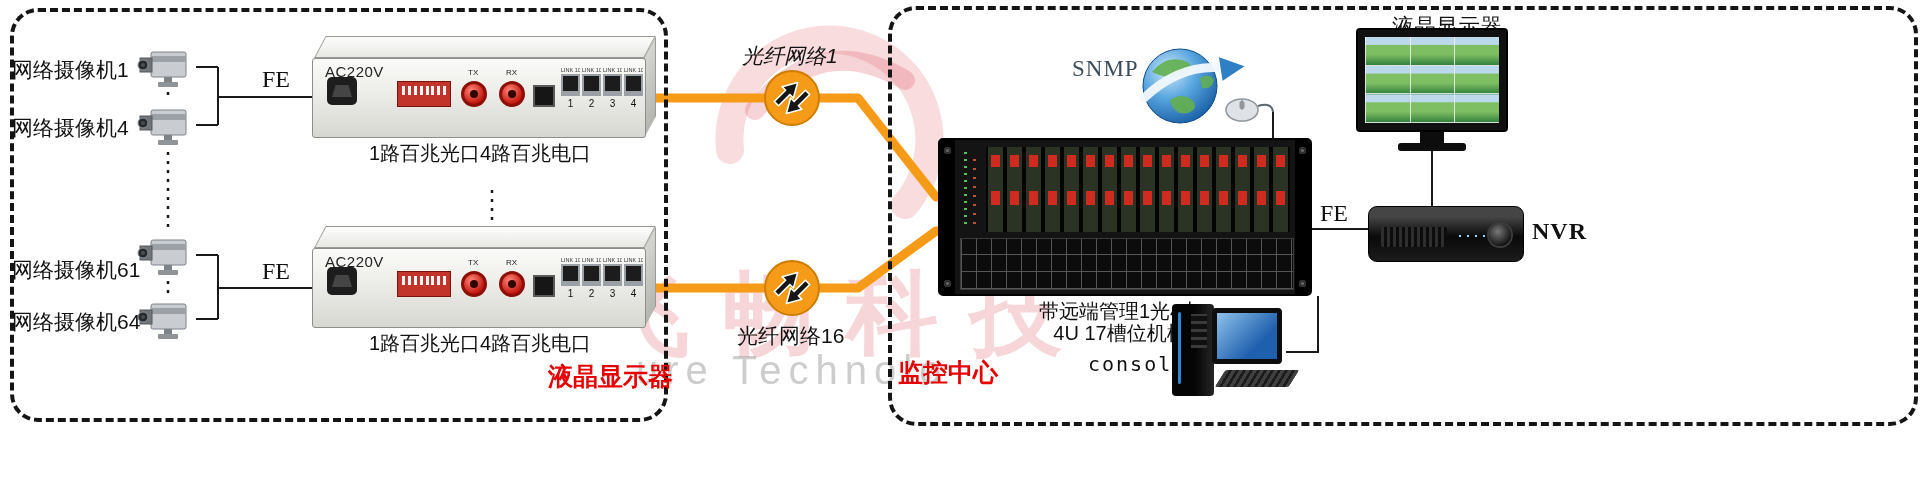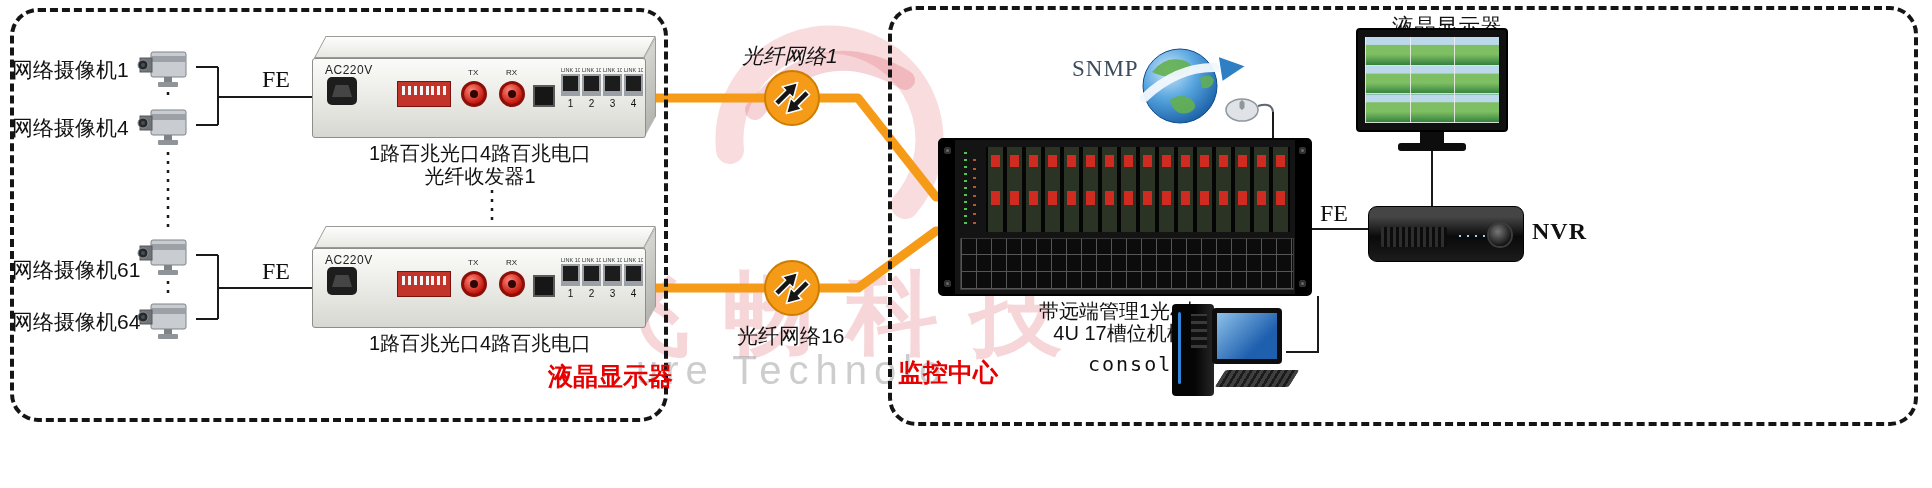--- a/index.html
+++ b/index.html
@@ -45,21 +45,21 @@
   .conv-top  { position:absolute; left:2px; top:0; width:330px; height:22px;
                background:linear-gradient(180deg,#fdfdfc,#e7e7e3); border:1px solid #9a9a96;
                transform:skewX(-28deg); transform-origin:0 100%; }
   .conv-side { position:absolute; left:332px; top:22px; width:12px; height:80px;
                background:linear-gradient(180deg,#d5d5d1,#b5b5b0); border:1px solid #9a9a96;
                transform:skewY(-61deg); transform-origin:0 0; }
   .conv-front{ position:absolute; left:0; top:22px; width:334px; height:80px;
                background:linear-gradient(180deg,#fbfbf9 0%,#ecece8 45%,#d7d7d2 100%);
                border:1px solid #8d8d89; border-radius:3px; }
   .conv-front > * { position:absolute; }
-  .ac-label    { left:12px; top:4px; font-size:12px; letter-spacing:.5px; color:#222;text-align:center; }
+  .ac-label    { left:12px; top:4px; font-size:15px; letter-spacing:.5px; color:#222;text-align:center; }
   .power-inlet { left:14px; top:18px; width:30px; height:28px; background:#1d1d1d; border-radius:5px; }
   .power-inlet::after { content:""; position:absolute; left:5px; top:8px; width:20px; height:12px;
                background:#454545; clip-path:polygon(18% 0,82% 0,100% 100%,0 100%); }
   .dip-switch  { left:84px; top:22px; width:54px; height:26px; background:#c2332a; border:1px solid #7d120c; }
   .dip-switch::before { content:""; position:absolute; left:4px; top:4px; width:46px; height:9px;
                background:repeating-linear-gradient(90deg,#f5f5f5 0 3px,transparent 3px 5.9px); }
   .port-label  { font-size:8px; color:#222; }
   .pl-tx { left:155px; top:9px; }  .pl-rx { left:193px; top:9px; }
   .fport { width:26px; height:26px; border-radius:50%;
            background:radial-gradient(circle at 38% 32%, #ff8579, #c3170d 72%); border:3px solid #8c0f08; }
@@ -265,21 +265,20 @@
           <span>1</span>
             <span>2</span>
             <span>3</span>
             <span>4</span>
         </div>
       </div>
     </div>
   </div>
   <div class="conv-caption" style="left:312px;top:142px;">
     <div>1路百兆光口4路百兆电口</div>
-    <div>光纤收发器1</div>
   </div>
 
   <div class="converter" style="left:312px;top:226px;">
     <div class="conv-top"></div>
     <div class="conv-side"></div>
     <div class="conv-front">
       <span class="ac-label">AC220V</span>
       <span class="power-inlet"></span>
       <span class="dip-switch"></span>
       <span class="port-label pl-tx">TX</span>

